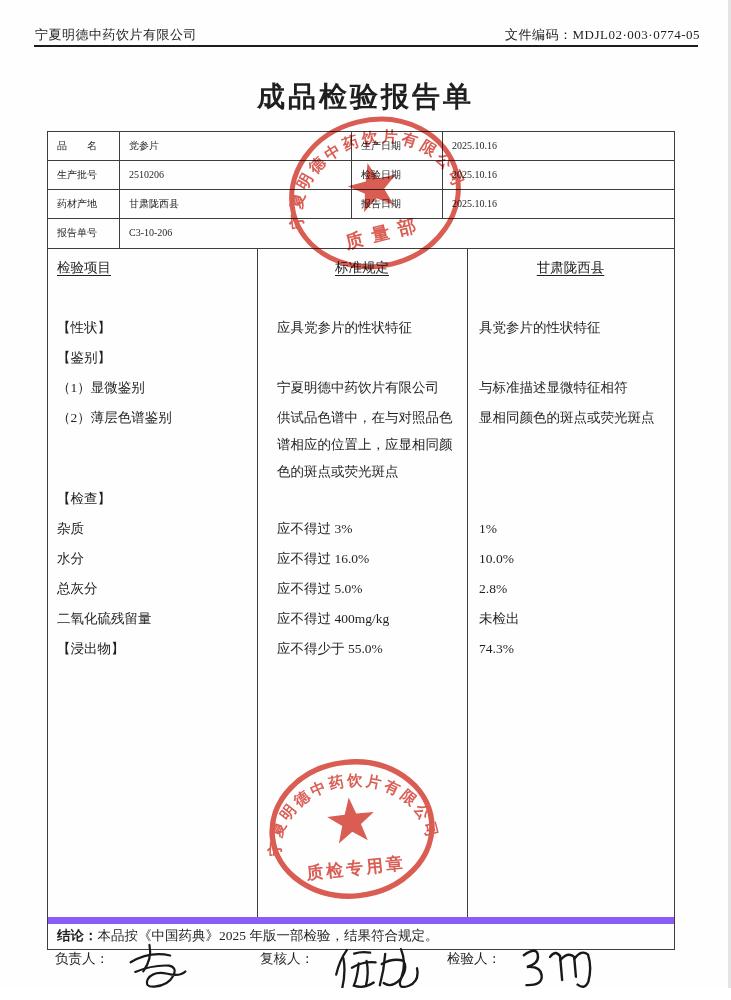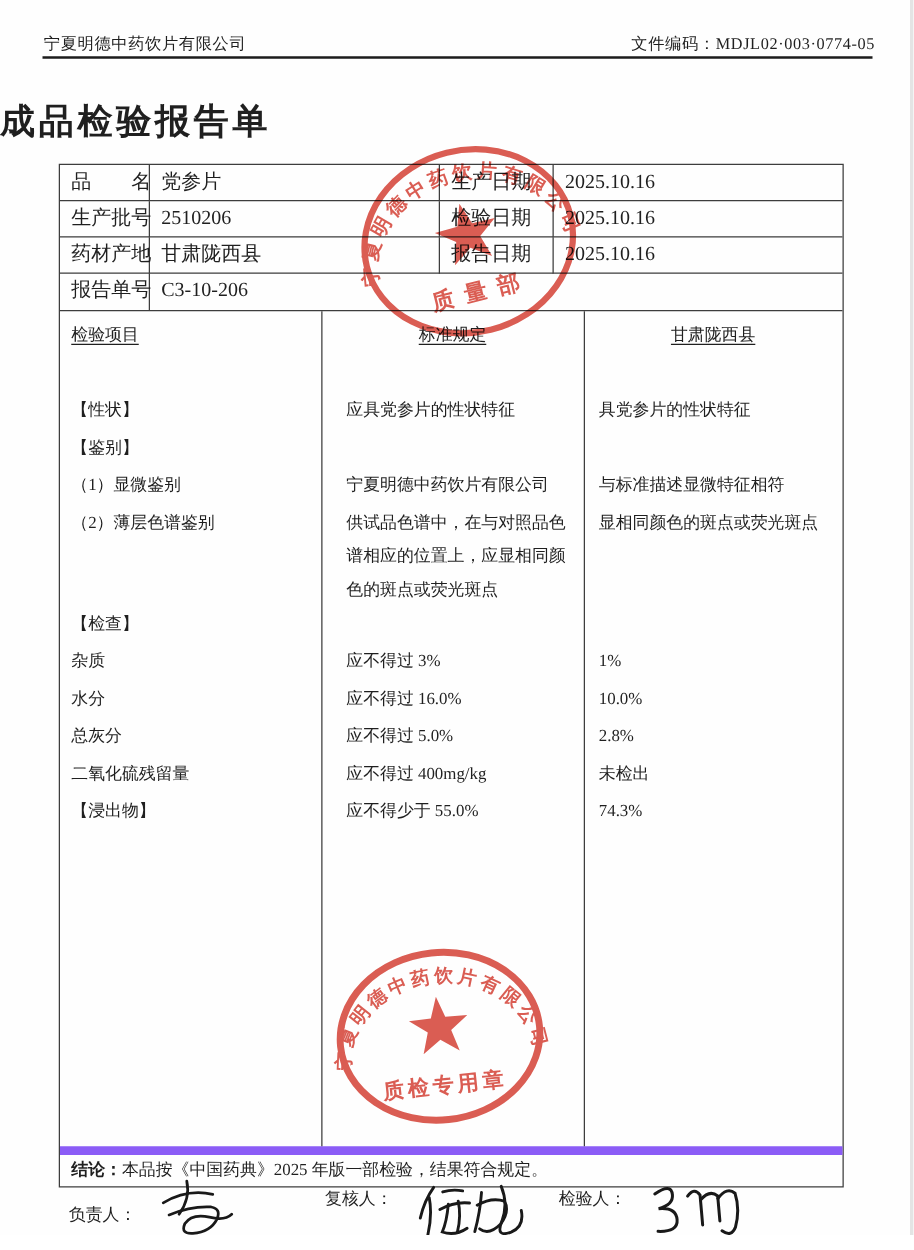--- a/index.html
+++ b/index.html
@@ -4,27 +4,27 @@
 <style>
   html,body{ margin:0; padding:0; background:#ffffff; }
   .page{
     position:relative; width:731px; height:988px; background:#fefefe;
     font-family:"Liberation Serif","DejaVu Serif",serif; color:#1f1f1f; overflow:hidden;
   }
   
   .doc-header{ position:absolute; top:26px; left:35px; right:31px;
     display:flex; justify-content:space-between; font-size:13px; letter-spacing:.5px; }
   .rule{ position:absolute; top:45px; left:34px; width:664px; height:2px; background:#1c1c1c; }
-  .title{ position:absolute; top:78px; left:0; width:100%; margin:0; 
+  .title{ position:absolute; top:78px; left:0; width:100%; margin:0; text-align:center;
     font-size:28px; font-weight:bold; letter-spacing:3px; }
   
   .sheet{ position:absolute; top:131px; left:47px; width:628px; box-sizing:border-box;
     border:1px solid #3d3d3d; background:transparent; }
   .info-grid{ display:grid; grid-template-columns:72px 232px 91px 231px; }
-  .i-cell{ box-sizing:border-box; height:29px; line-height:28px; font-size:16px;
+  .i-cell{ box-sizing:border-box; height:29px; line-height:28px; font-size:10px;
     padding-left:9px; border-bottom:1px solid #3d3d3d; white-space:nowrap; }
   .i-label,.i-value,.i-dlabel{ border-right:1px solid #3d3d3d; }
   .i-label.justify{ display:flex; justify-content:space-between; padding:0 12px 0 9px; }
   .i-value.span3{ grid-column:2/5; border-right:none; }
   .row-last{ border-bottom:none; }
   
   .main{ position:relative; height:668px; border-top:1px solid #3d3d3d; font-size:13.5px; }
   .col-divider{ position:absolute; top:0; bottom:0; width:1px; background:#3d3d3d; }
   .d1{ left:209px; } .d2{ left:419px; }
   .thead{ display:grid; grid-template-columns:209px 210px 207px; padding-top:10px; }
@@ -36,21 +36,21 @@
   .tc-item{ padding-left:9px; }
   .tc-std{ padding-left:20px; padding-right:8px; }
   .tc-res{ padding-left:12px; padding-right:6px; }
   
   .conclusion{ border-top:7px solid #8b5cf6; height:25px; line-height:24px;
     font-size:13.5px; padding-left:9px; white-space:nowrap; }
   .c-label{ font-weight:bold; }
   
   .signatures{ position:absolute; top:944px; left:47px; width:628px; height:56px; font-size:13.5px; }
   .sig-group{ position:absolute; top:6px; display:flex; align-items:flex-start; }
-  .sg1{ left:8px;align-items:center; } .sg2{ left:213px; } .sg3{ left:400px; }
+  .sg1{ left:8px; } .sg2{ left:213px; } .sg3{ left:400px; }
   .sig-group svg{ margin-left:14px; margin-top:-10px; }
   
   .stamp{ position:absolute; mix-blend-mode:multiply; opacity:.88; }
   .stamp-top{ left:283px; top:114px; transform:rotate(-14deg); }
   .stamp-bottom{ left:264px; top:756px; transform:rotate(-6deg); }
   .scan-edge{ position:absolute; right:0; top:0; width:3px; height:100%; background:#e4e4e4; }
 </style>
 </head>
 <body>
 

